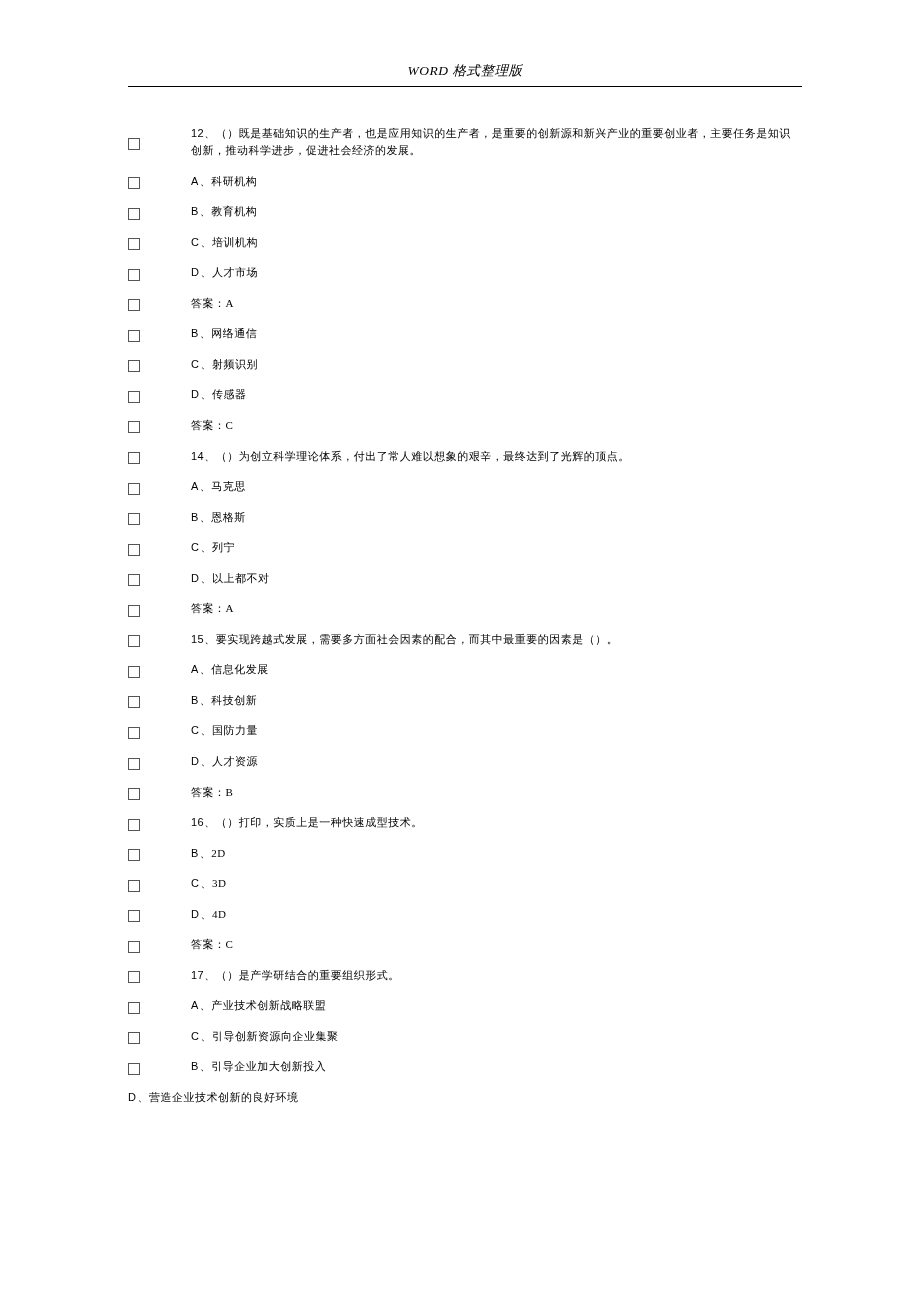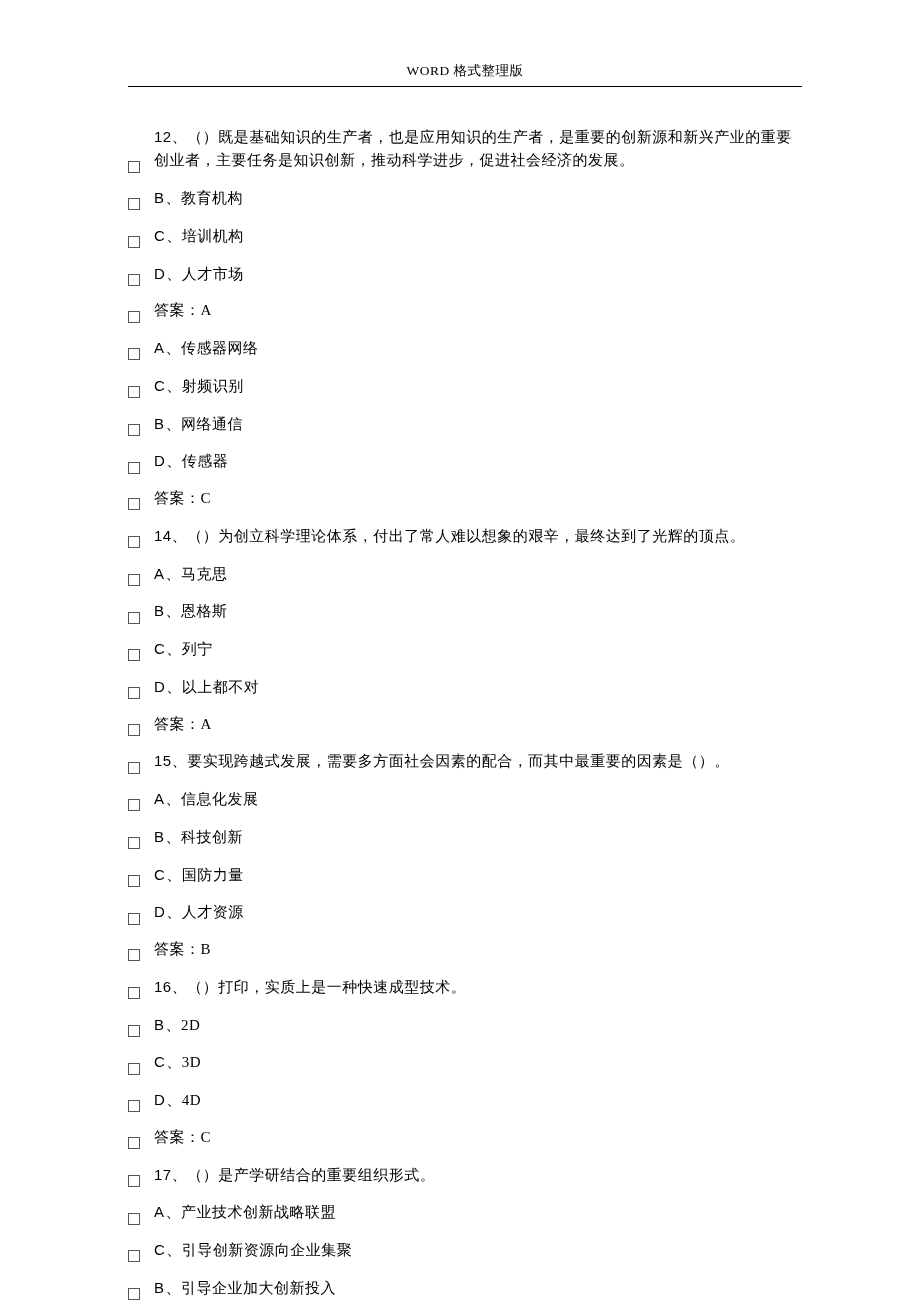--- a/index.html
+++ b/index.html
@@ -13,34 +13,36 @@
     padding: 62px 118px 40px 128px;
     box-sizing: border-box;
   }
   .header {
     text-align: center;
     font-size: 13.5px;
     font-family: "Times New Roman", "SimSun", serif;
     color: #000;
     padding-bottom: 6px;
     letter-spacing: 0.5px;
+    font-style: italic;
   }
   .hr-line {
     border: none;
     border-top: 1.2px solid #000;
     margin: 0 0 38px 0;
   }
   .line {
     display: flex;
-    align-items: flex-end;
-    font-size: 15px;
+    align-items: center;
+    font-size: 11px;
     color: #000;
     line-height: 1.55;
     margin-bottom: 13.5px;
     letter-spacing: 0.5px;
+    gap: 37px;
   }
   .checkbox {
     display: inline-block;
     width: 10px;
     height: 10px;
     border: 1px solid #555;
     margin-right: 14px;
     margin-top: 4px;
     flex-shrink: 0;
   }
@@ -58,46 +60,46 @@
 <div class="page">
   <div class="header">WORD 格式整理版</div>
   <hr class="hr-line">
 
   <div class="line">
     <span class="checkbox"></span>
     <span><span class="qnum">12</span><span>、（）既是基础知识的生产者，也是应用知识的生产者，是重要的创新源和新兴产业的重要创业者，主要任务是知识创新，推动科学进步，促进社会经济的发展。</span></span>
   </div>
   <div class="line">
       <span class="checkbox"></span>
+      <span><span class="opt-letter">A</span><span>、科研机构</span></span>
+    </div>
+  <div class="line">
+      <span class="checkbox"></span>
       <span><span class="opt-letter">B</span><span>、教育机构</span></span>
     </div>
   <div class="line">
       <span class="checkbox"></span>
       <span><span class="opt-letter">C</span><span>、培训机构</span></span>
     </div>
   <div class="line">
       <span class="checkbox"></span>
       <span><span class="opt-letter">D</span><span>、人才市场</span></span>
     </div>
   <div class="line">
       <span class="checkbox"></span>
       <span>答案：A</span>
     </div>
 
   <div class="line">
       <span class="checkbox"></span>
-      <span><span class="opt-letter">A</span><span>、传感器网络</span></span>
+      <span><span class="opt-letter">B</span><span>、网络通信</span></span>
     </div>
   <div class="line">
       <span class="checkbox"></span>
       <span><span class="opt-letter">C</span><span>、射频识别</span></span>
-    </div>
-  <div class="line">
-      <span class="checkbox"></span>
-      <span><span class="opt-letter">B</span><span>、网络通信</span></span>
     </div>
   <div class="line">
       <span class="checkbox"></span>
       <span><span class="opt-letter">D</span><span>、传感器</span></span>
     </div>
   <div class="line">
       <span class="checkbox"></span>
       <span>答案：C</span>
     </div>
 

